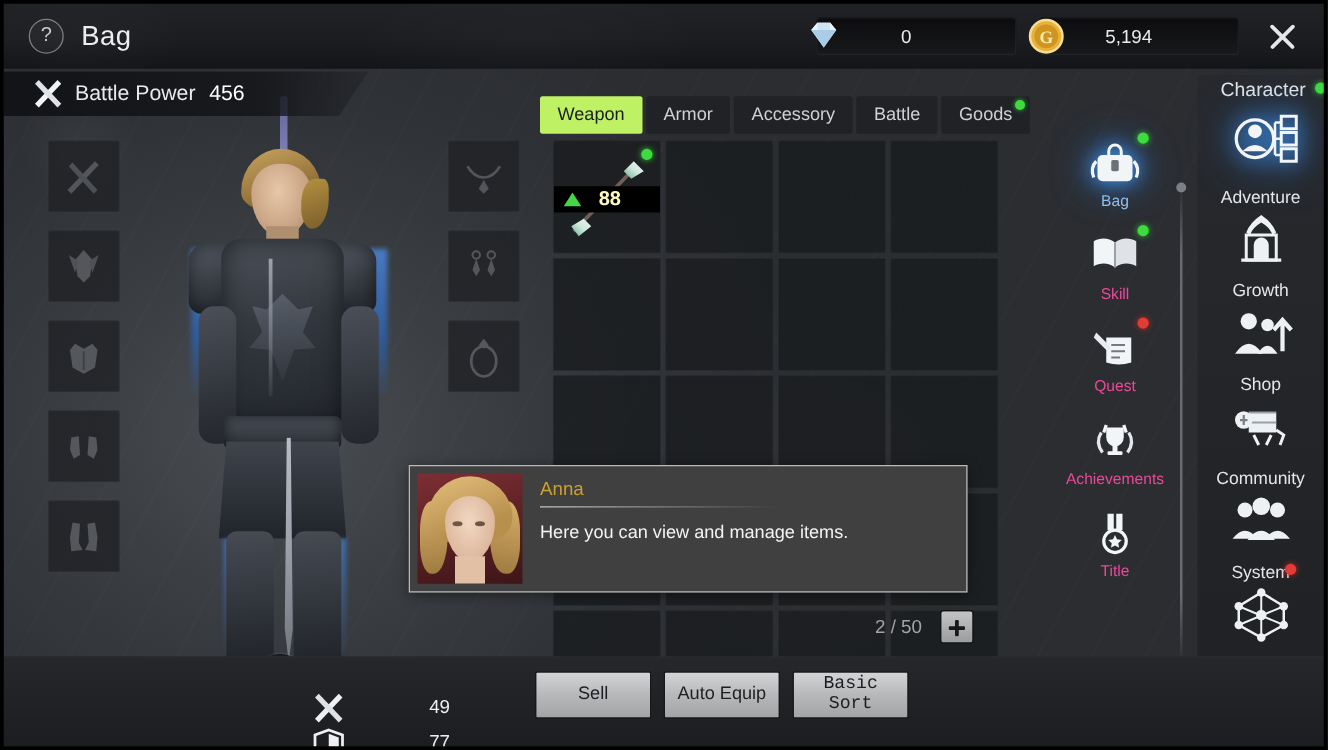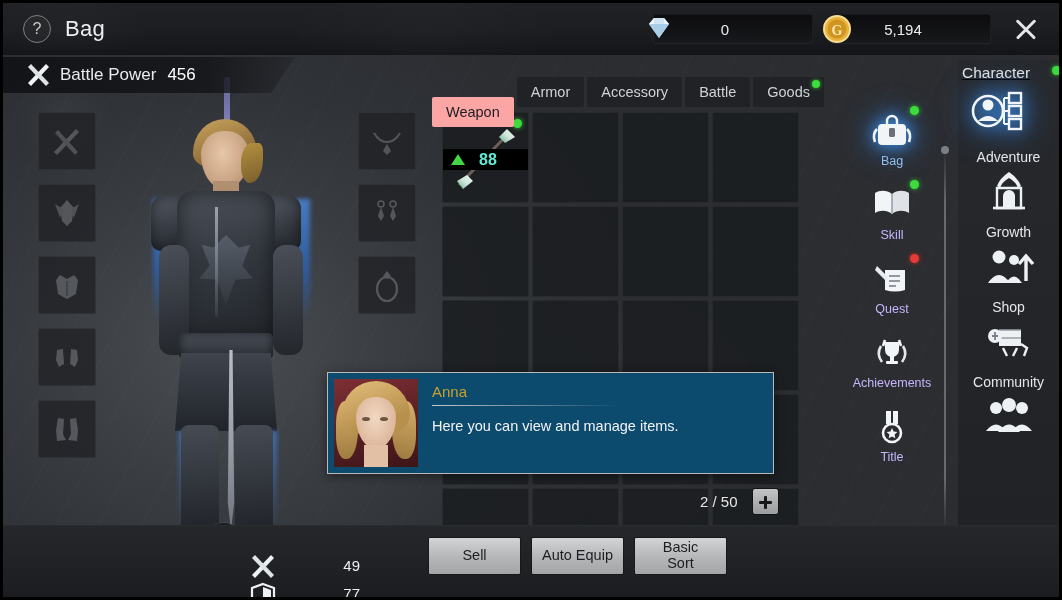--- a/index.html
+++ b/index.html
@@ -214,21 +214,21 @@
   .tabs{
     position:absolute; left:432px; top:77px; display:flex; gap:3px; z-index:35;
   }
   .tab{
     position:relative; height:30px; padding:0 14px;
     display:flex; align-items:center; justify-content:center;
     font-size:14.5px; color:#cfd2d5;
     background:#202226; border-radius:2px; cursor:pointer;
     min-width:56px;
   }
-  .tab.active{ background:#fca5a5; color:#1c1d20;margin-top:20px; }
+  .tab.active{ background:#bef264; color:#1c1d20; }
   .tab .dot{
     position:absolute; right:4px; top:3px; width:8px; height:8px;
     border-radius:50%; background:#3ddb3d; box-shadow:0 0 4px #2fc32f;
   }
 
   
   .grid{
     position:absolute; left:442px; top:112px;
     display:grid; grid-template-columns:repeat(4,87px);
     grid-auto-rows:91px; gap:3px; z-index:20;
@@ -249,44 +249,44 @@
   .item-bar{
     position:absolute; left:0; right:0; top:36px; height:21px;
     background:#000; display:flex; align-items:center;
   }
   .item-bar .tri{
     margin-left:8px; width:0;height:0;
     border-left:7px solid transparent; border-right:7px solid transparent;
     border-bottom:11px solid #44d644;
   }
   .item-bar .lvl{
-    margin-left:14px; color:#5eead4; font-size:16px; font-weight:bold;
+    margin-left:14px; color:#fef9c3; font-size:16px; font-weight:bold;
   }
 
   
   .capacity{
     position:absolute; left:700px; top:488px; display:flex; align-items:center; z-index:25;
   }
-  .capacity .txt{ color:#e5e5e5; font-size:15px; }
+  .capacity .txt{ color:#a3a3a3; font-size:15px; }
   .cap-plus{
     margin-left:14px; width:27px; height:27px;
     background:linear-gradient(180deg,#c2c4c6,#9a9c9e);
     border:1px solid #121315; border-radius:3px;
     position:relative; cursor:pointer;
   }
   .cap-plus::before,.cap-plus::after{
     content:""; position:absolute; background:#17181a; border-radius:1px;
   }
   .cap-plus::before{ left:6px; top:12px; width:13px; height:3px; }
   .cap-plus::after{ left:11px; top:7px; width:3px; height:13px; }
 
   
   .dialog{
     position:absolute; left:327px; top:372px; width:447px; height:102px;
-    background:#0c4a6e;
+    background:#404040;
     border:1px solid #b9b9b9;
     display:flex; z-index:55;
     box-shadow:0 2px 10px rgba(0,0,0,.45);
   }
   .dlg-portrait{
     width:84px; height:88px; margin:6px 0 0 6px; flex:0 0 auto;
     background:linear-gradient(165deg,#7d2f34 0%,#5c2125 48%,#3d1518 100%);
     position:relative; overflow:hidden;
   }
   .p-hair{
@@ -331,21 +331,21 @@
     position:absolute; left:856px; top:108px; width:72px; z-index:42;
     display:flex; flex-direction:column; align-items:center;
   }
   .menu-item{
     width:72px; margin-bottom:14px;
     display:flex; flex-direction:column; align-items:center; cursor:pointer;
     position:relative;
   }
   .menu-item .glyph{ position:relative; width:46px; height:44px; }
   .menu-item .glyph svg{ width:100%; height:100%; }
-  .menu-item .lab{ margin-top:2px; font-size:12.5px; color:#c4b5fd; white-space:nowrap; }
+  .menu-item .lab{ margin-top:2px; font-size:12.5px; color:#ec4899; white-space:nowrap; }
   .menu-item.active .lab{ color:#9fc8f2; }
   .menu-item.active .glyph{
     filter:drop-shadow(0 0 7px #3e8ee0) drop-shadow(0 0 14px #2f6fc2);
   }
   .menu-item .ndot{
     position:absolute; right:9px; top:-2px; width:9px; height:9px;
     border-radius:50%; z-index:3;
   }
   .ndot.green{ background:#3ddb3d; box-shadow:0 0 5px #2fc32f; }
   .ndot.red{ background:#e33b35; box-shadow:0 0 5px #c32c26; }
@@ -374,21 +374,21 @@
     display:flex; flex-direction:column; align-items:center; position:relative;
   }
   .nav-item .lab{
     font-size:14px; color:#e4e6e9; white-space:nowrap;
   }
   .nav-item .glyph{ width:52px; height:48px; margin-top:1px; position:relative; }
   .nav-item .glyph svg{ width:100%; height:100%; }
   .nav-item.active .glyph{
     filter:drop-shadow(0 0 8px #3e8ee0) drop-shadow(0 0 16px #2f6fc2);
   }
-  .nav-item.clipped{ align-items:flex-start; padding-left:4px;text-decoration:underline; }
+  .nav-item.clipped{ align-items:center; padding-left:4px; }
   .nav-item.clipped .lab{ font-size:15.5px; }
   .nav-item.clipped .glyph{ margin-left:4px; width:62px; height:56px; }
   .nav-item .ndot2{
     position:absolute; width:9px; height:9px; border-radius:50%;
   }
 
   
   .bottombar{
     position:absolute; left:3px; top:525px; width:1056px; height:72px;
     background:linear-gradient(180deg,#25272b,#1b1d20);
@@ -418,21 +418,21 @@
     position:absolute; left:428px; top:537px; display:flex; gap:10px; z-index:46;
   }
   .act{
     width:93px; height:38px; border-radius:2px;
     background:linear-gradient(180deg,#d2d4d6 0%,#b5b7b9 52%,#a2a4a6 100%);
     border:1px solid #17181a;
     color:#1d1e21; font-size:14.5px; cursor:pointer;
     display:flex; align-items:center; justify-content:center; text-align:center;
     line-height:1.08;
   }
-  .act.two-line{ white-space:pre-line; }
+  .act.two-line{ white-space:pre-line;font-family:Liberation Mono, monospace; }
 </style>
 </head>
 <body>
 
 <div id="app">
 
   <div class="stage">
     <div class="stage-deco"></div>
 
     <div class="char">
@@ -742,20 +742,37 @@
           <circle cx="13" cy="17" r="6" fill="#eef1f4"></circle>
           <circle cx="39" cy="17" r="6" fill="#eef1f4"></circle>
           <circle cx="26" cy="14" r="7" fill="#eef1f4"></circle>
           <path d="M3 40 q10 -13 20 0 z" fill="#eef1f4"></path>
           <path d="M29 40 q10 -13 20 0 z" fill="#eef1f4"></path>
           <path d="M15 41 q11 -15 22 0 z" fill="#eef1f4"></path>
         </svg>
       </div>
     </div>
 
+    <div class="nav-item">
+      <span class="lab">System</span>
+      <span class="ndot2" style="right:22px;top:2px;background:#e33b35;box-shadow:0 0 5px #c32c26;"></span>
+      <div class="glyph">
+        <svg viewBox="0 0 52 48">
+          <path d="M26 8 L44 19 L44 34 L26 44 L8 34 L8 19 Z" fill="none" stroke="#eef1f4" stroke-width="2"></path>
+          <path d="M26 8 L26 44 M8 19 L44 34 M44 19 L8 34" stroke="#eef1f4" stroke-width="1.6"></path>
+          <circle cx="26" cy="8" r="3.4" fill="#eef1f4"></circle>
+          <circle cx="44" cy="19" r="3.4" fill="#eef1f4"></circle>
+          <circle cx="44" cy="34" r="3.4" fill="#eef1f4"></circle>
+          <circle cx="26" cy="44" r="3.4" fill="#eef1f4"></circle>
+          <circle cx="8" cy="34" r="3.4" fill="#eef1f4"></circle>
+          <circle cx="8" cy="19" r="3.4" fill="#eef1f4"></circle>
+          <circle cx="26" cy="26" r="4.2" fill="#eef1f4"></circle>
+        </svg>
+      </div>
+    </div>
   </div>
 
   <div class="bottombar"></div>
 
   <div class="info-btn hero-info">
     <span>Hero Info</span>
     <span class="chev">∧</span>
   </div>
   <div class="info-btn battle-info">
     <span>Battle Info</span>

